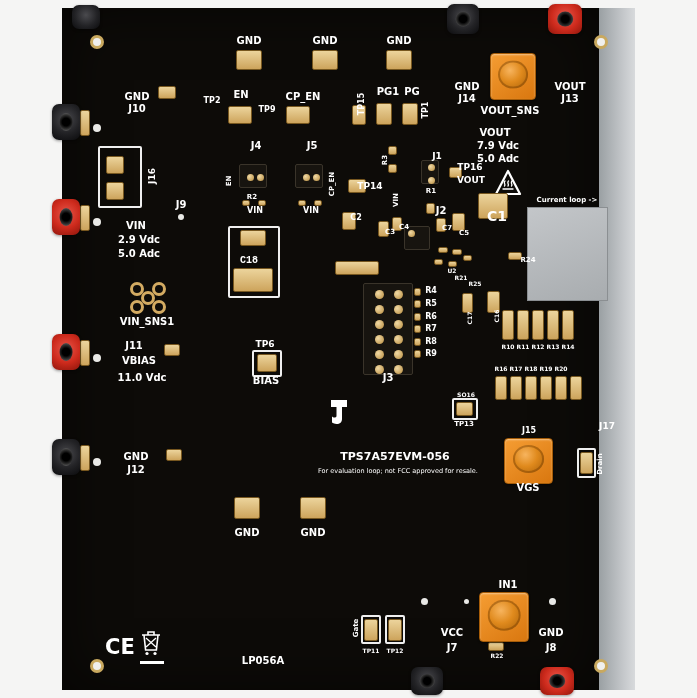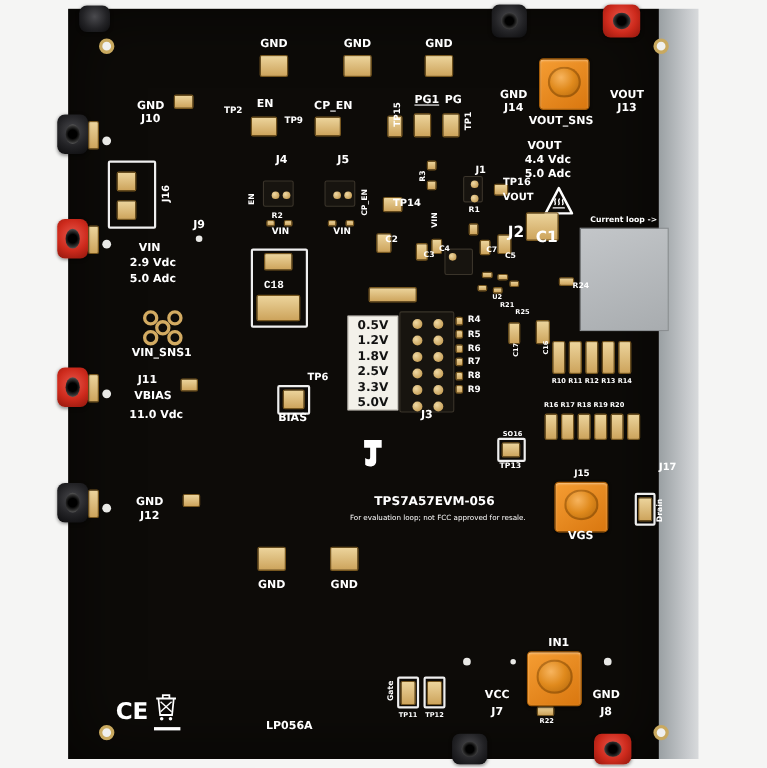--- a/index.html
+++ b/index.html
@@ -49,28 +49,20 @@
   #weee{position:absolute;left:138px;top:628px;}
 </style>
 </head>
 <body>
 
 <div id="stage">
   <div id="pcb"></div>
   <div id="strip"></div>
   <div id="plate"></div>
 
-  <div id="vsel">
-      <div class="sel-opt">0.5V</div>
-      <div class="sel-opt">1.2V</div>
-      <div class="sel-opt">1.8V</div>
-      <div class="sel-opt">2.5V</div>
-      <div class="sel-opt">3.3V</div>
-      <div class="sel-opt">5.0V</div>
-    </div>
 
   <div id="brand">
     <span>
       <svg width="22" height="26" viewBox="0 0 22 26">
         <path d="M3 1h16v7h-5v12c0 3-2 5-5.5 5-1.8 0-3.3-.5-4.5-1.4v-6.2c1 .8 2 1.2 3 1.2 1.2 0 1.5-.8 1.5-2V8H3z" fill="#ffffff"></path>
       </svg>
     </span>
   </div>
 
   <div id="model">TPS7A57EVM-056</div>
@@ -248,30 +240,30 @@
       <div class="jack-core"></div>
     </div>
     <div class="silk" style="left: 249px; top: 41px; font-size: 10px;">GND</div>
     <div class="silk" style="left: 325px; top: 41px; font-size: 10px;">GND</div>
     <div class="silk" style="left: 399px; top: 41px; font-size: 10px;">GND</div>
     <div class="silk" style="left: 212px; top: 101px; font-size: 8px;">TP2</div>
     <div class="silk" style="left: 241px; top: 95px; font-size: 10px;">EN</div>
     <div class="silk" style="left: 267px; top: 110px; font-size: 8px;">TP9</div>
     <div class="silk" style="left: 303px; top: 97px; font-size: 10px;">CP_EN</div>
     <div class="silk" style="left: 362px; top: 104px; font-size: 8px; transform: translate(-50%, -50%) rotate(-90deg);">TP15</div>
-    <div class="silk" style="left: 388px; top: 92px; font-size: 10px; text-decoration: underline;">PG1</div>
+    <div class="silk" style="left: 388px; top: 92px; font-size: 10px;">PG1</div>
     <div class="silk" style="left: 412px; top: 92px; font-size: 10px;">PG</div>
     <div class="silk" style="left: 426px; top: 110px; font-size: 8px; transform: translate(-50%, -50%) rotate(-90deg);">TP1</div>
     <div class="silk" style="left: 467px; top: 87px; font-size: 10px;">GND</div>
     <div class="silk" style="left: 467px; top: 99px; font-size: 10px;">J14</div>
     <div class="silk" style="left: 510px; top: 111px; font-size: 10px;">VOUT_SNS</div>
     <div class="silk" style="left: 570px; top: 87px; font-size: 10px;">VOUT</div>
     <div class="silk" style="left: 570px; top: 99px; font-size: 10px;">J13</div>
     <div class="silk" style="left: 495px; top: 133px; font-size: 10px;">VOUT</div>
-    <div class="silk" style="left: 498px; top: 146px; font-size: 10px;">4.4 Vdc</div>
+    <div class="silk" style="left: 498px; top: 146px; font-size: 10px;">7.9 Vdc</div>
     <div class="silk" style="left: 498px; top: 159px; font-size: 10px;">5.0 Adc</div>
     <div class="silk" style="left: 137px; top: 97px; font-size: 10px;">GND</div>
     <div class="silk" style="left: 137px; top: 109px; font-size: 10px;">J10</div>
     <div class="silk" style="left: 152px; top: 176px; font-size: 9px; transform: translate(-50%, -50%) rotate(-90deg);">J16</div>
     <div class="silk" style="left: 181px; top: 205px; font-size: 10px; text-align: center;">J9</div>
     <div class="silk" style="left: 136px; top: 226px; font-size: 10px;">VIN</div>
     <div class="silk" style="left: 139px; top: 240px; font-size: 10px;">2.9 Vdc</div>
     <div class="silk" style="left: 139px; top: 254px; font-size: 10px;">5.0 Adc</div>
     <div class="silk" style="left: 256px; top: 146px; font-size: 10px;">J4</div>
     <div class="silk" style="left: 312px; top: 146px; font-size: 10px;">J5</div>
@@ -283,31 +275,31 @@
     <div class="silk" style="left: 385px; top: 160px; font-size: 7px; transform: translate(-50%, -50%) rotate(-90deg);">R3</div>
     <div class="silk" style="left: 437px; top: 156px; font-size: 9px;">J1</div>
     <div class="silk" style="left: 470px; top: 167px; font-size: 9px;">TP16</div>
     <div class="silk" style="left: 471px; top: 180px; font-size: 9px;">VOUT</div>
     <div class="silk" style="left: 370px; top: 186px; font-size: 9px;">TP14</div>
     <div class="silk" style="left: 396px; top: 200px; font-size: 7px; transform: translate(-50%, -50%) rotate(-90deg);">VIN</div>
     <div class="silk" style="left: 356px; top: 218px; font-size: 8px;">C2</div>
     <div class="silk" style="left: 390px; top: 232px; font-size: 7px;">C3</div>
     <div class="silk" style="left: 404px; top: 227px; font-size: 7px;">C4</div>
     <div class="silk" style="left: 431px; top: 191px; font-size: 7px;">R1</div>
-    <div class="silk" style="left: 441px; top: 211px; font-size: 14px; margin-left: 28px;">J2</div>
+    <div class="silk" style="left: 441px; top: 211px; font-size: 10px;">J2</div>
     <div class="silk" style="left: 447px; top: 228px; font-size: 7px;">C7</div>
     <div class="silk" style="left: 464px; top: 233px; font-size: 7px;">C5</div>
     <div class="silk" style="left: 497px; top: 216px; font-size: 14px;">C1</div>
     <div class="silk" style="left: 567px; top: 200px; font-size: 7px;">Current loop -&gt;</div>
     <div class="silk" style="left: 249px; top: 261px; font-size: 10px; font-family: Liberation Mono, monospace;">C18</div>
     <div class="silk" style="left: 147px; top: 322px; font-size: 10px;">VIN_SNS1</div>
     <div class="silk" style="left: 134px; top: 346px; font-size: 10px;">J11</div>
     <div class="silk" style="left: 139px; top: 361px; font-size: 10px;">VBIAS</div>
     <div class="silk" style="left: 142px; top: 378px; font-size: 10px;">11.0 Vdc</div>
-    <div class="silk" style="left: 265px; top: 344px; font-size: 9px; margin-left: 24px;">TP6</div>
+    <div class="silk" style="left: 265px; top: 344px; font-size: 9px;">TP6</div>
     <div class="silk" style="left: 266px; top: 381px; font-size: 10px;">BIAS</div>
     <div class="silk" style="left: 388px; top: 378px; font-size: 10px;">J3</div>
     <div class="silk" style="left: 431px; top: 291px; font-size: 8px;">R4</div>
     <div class="silk" style="left: 431px; top: 304px; font-size: 8px;">R5</div>
     <div class="silk" style="left: 431px; top: 317px; font-size: 8px;">R6</div>
     <div class="silk" style="left: 431px; top: 329px; font-size: 8px;">R7</div>
     <div class="silk" style="left: 431px; top: 342px; font-size: 8px;">R8</div>
     <div class="silk" style="left: 431px; top: 354px; font-size: 8px;">R9</div>
     <div class="silk" style="left: 452px; top: 271px; font-size: 6px;">U2</div>
     <div class="silk" style="left: 461px; top: 278px; font-size: 6px;">R21</div>

